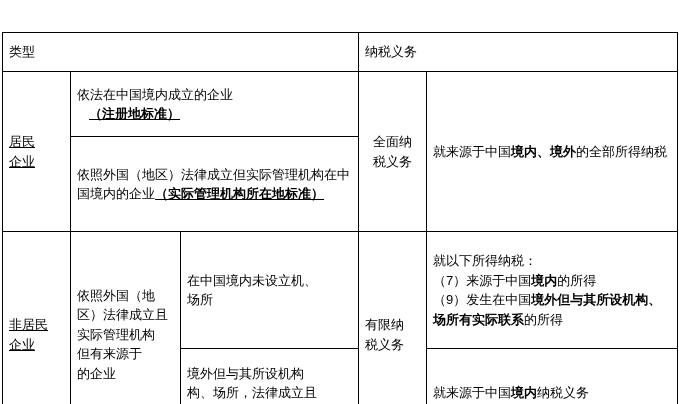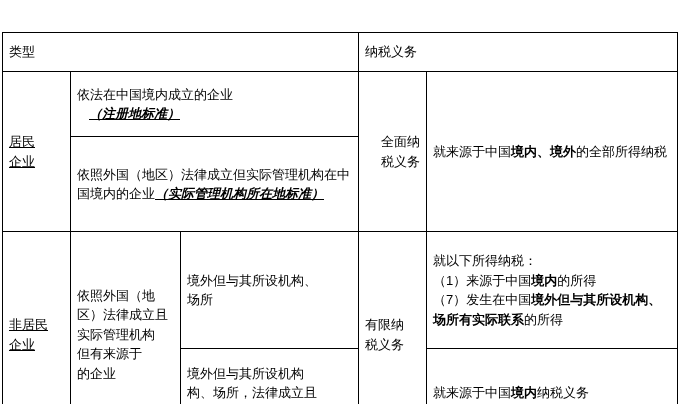--- a/index.html
+++ b/index.html
@@ -70,21 +70,20 @@
   .detail-cell {
     font-size: 13px;
     line-height: 1.62;
     padding: 6px 8px;
   }
   b, .b {
     font-weight: bold;
   }
   .u {
     text-decoration: underline;
-    font-style: italic;
   }
   .list-line {
     display: block;
   }
 </style>
 </head>
 <body>
 
 <div class="page">
   <table class="tax-table">
@@ -103,21 +102,21 @@
 
       <tr>
         <td class="cat-cell" rowspan="2">
           <span>居民</span><br>
           <span>企业</span>
         </td>
         <td class="desc-cell" colspan="2" style="height:56px">
           <span class="list-line">依法在中国境内成立的企业</span>
           <span class="list-line b u" style="margin-left:12px">（注册地标准）</span>
         </td>
-        <td class="obl-cell" rowspan="2" style="text-align:right">
+        <td class="obl-cell" rowspan="2" style="text-align:center">
           <span>全面纳</span><br>
           <span>税义务</span>
         </td>
         <td class="detail-cell" rowspan="2">
           <span>就来源于中国</span><b>境内、境外</b><span>的全部所得纳税</span>
         </td>
       </tr>
 
       <tr>
         <td class="desc-cell" colspan="2" style="height:86px">
@@ -131,31 +130,31 @@
           <span>企业</span>
         </td>
         <td class="desc-cell" rowspan="2">
           <span class="list-line">依照外国（地</span>
           <span class="list-line">区）法律成立且</span>
           <span class="list-line">实际管理机构</span>
           <span class="list-line">但有来源于</span>
           <span class="list-line">的企业</span>
         </td>
         <td class="mid-cell" style="height:108px">
-          <span class="list-line">境外但与其所设机构、</span>
+          <span class="list-line">在中国境内未设立机、</span>
           <span class="list-line">场所</span>
         </td>
         <td class="obl-cell" rowspan="2">
           <span>有限纳</span><br>
           <span>税义务</span>
         </td>
         <td class="detail-cell" style="height:108px">
           <span class="list-line">就以下所得纳税：</span>
-          <span class="list-line"><span>（1）来源于中国</span><b>境内</b><span>的所得</span></span>
-          <span class="list-line"><span>（7）发生在中国</span><b>境外但与其所设机构、场所有实际联系</b><span>的所得</span></span>
+          <span class="list-line"><span>（7）来源于中国</span><b>境内</b><span>的所得</span></span>
+          <span class="list-line"><span>（9）发生在中国</span><b>境外但与其所设机构、场所有实际联系</b><span>的所得</span></span>
         </td>
       </tr>
 
       <tr>
         <td class="mid-cell" style="height:80px">
           <span class="list-line">境外但与其所设机构</span>
           <span class="list-line">构、场所，法律成立且</span>
           <span class="list-line">中国境内所得</span>
         </td>
         <td class="detail-cell" style="height:80px">

